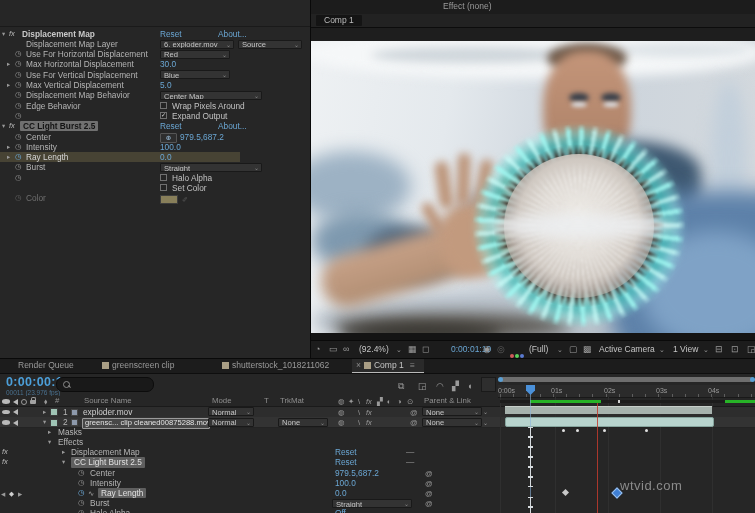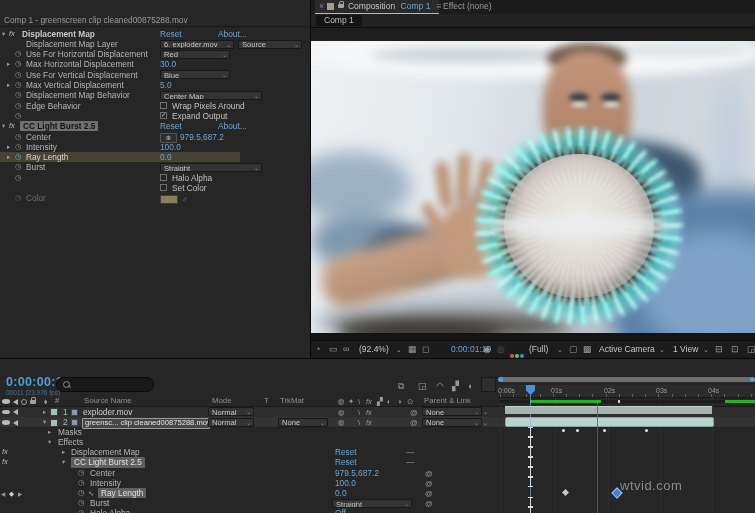--- a/index.html
+++ b/index.html
@@ -72,23 +72,20 @@
   .kdia{position:absolute;width:5px;height:5px;transform:rotate(45deg);background:#c8c8c8}
   .kdia.bl{width:6px;height:6px;background:#3f7fd4;border:1px solid #9cc2ee}
   .mag{position:absolute;width:5px;height:5px;border:1px solid #8a8a8a;border-radius:50%}
   .mag::after{content:"";position:absolute;left:4px;top:4px;width:3px;height:1px;background:#8a8a8a;transform:rotate(45deg)}
   .wm{position:absolute;font-size:13px;color:#8b8b8b;letter-spacing:.5px}
 </style>
 </head>
 <body>
 
 <div id="ec">
-  <div class="er" style="top:15px;color:#9a9a9a">
-    <span class="lbl" style="left:4px">Comp 1 - greenscreen clip cleaned00875288.mov</span>
-  </div>
   <div style="position:absolute;left:0;right:0;top:26px;border-top:1px solid #1a1a1a"></div>
 
   <div class="er" style="top:28.5px">
     <span class="tw" style="left:2px">▾</span>
     <span class="fxi lbl" style="left:9px">fx</span>
     <span class="lbl fxh" style="left:22px">Displacement Map</span>
     <span class="val" style="left:160px">Reset</span>
     <span class="val" style="left:218px">About...</span>
   </div>
   <div class="er" style="top:38.8px">
@@ -177,25 +174,20 @@
   <div class="er" style="top:193.3px;opacity:.5">
     <span class="swc" style="left:15px">◷</span>
     <span class="lbl" style="left:26px">Color</span>
     <span class="colsw" style="left:160px"></span>
     <span class="drp" style="left:182px">✐</span>
   </div>
 </div>
 
 <div id="comp">
   <div class="tabbar">
-    <div class="tababs tab-active" style="left:4px;width:120px;padding-left:4px">
-      <span class="x">×</span><span class="tsw"></span><span class="lock"></span><span>Composition</span>
-      <span class="blue" style="margin-left:3px">Comp 1</span>
-      <span class="menu">≡</span>
-    </div>
     <span class="tababs" style="left:132px">Effect (none)</span>
   </div>
   <div style="position:absolute;left:0;right:0;top:14px;height:13px;background:#222;border-bottom:1px solid #0c0c0c">
     <span style="position:absolute;left:5px;top:1px;height:11px;line-height:11px;padding:0 8px;background:#141414;color:#bdbdbd;font-size:8.5px;border-radius:1px">Comp 1</span>
   </div>
 
   <div id="photo">
     <div class="b" style="left:-10px;top:-14px;width:464px;height:52px;background:#f5f7f8;filter:blur(6px)"></div>
     <div class="b" style="left:60px;top:6px;width:200px;height:16px;background:#cfd6db;filter:blur(5px)"></div>
     <div class="b" style="left:300px;top:2px;width:140px;height:14px;background:#dde3e7;filter:blur(5px)"></div>
@@ -268,20 +260,29 @@
     <span style="position:absolute;left:362px;color:#c6c6c6">1 View</span>
     <span class="ic" style="left:392px;font-size:7px">⌄</span>
     <span class="ic" style="left:404px">⊟</span>
     <span class="ic" style="left:420px">⊡</span>
     <span class="ic" style="left:436px">◲</span>
 
   </div>
 </div>
 
 <div id="tl">
+  <div class="tabbar">
+    <span class="tababs" style="left:18px">Render Queue</span>
+    <span class="tababs" style="left:100px"><span class="tsw"></span><span>greenscreen clip</span></span>
+    <span class="tababs" style="left:220px"><span class="tsw"></span><span>shutterstock_1018211062</span></span>
+    <div class="tababs tab-active" style="left:352px;width:68px;padding-left:4px">
+      <span class="x">×</span><span class="tsw"></span><span>Comp 1</span>
+      <span class="menu">≡</span>
+    </div>
+  </div>
 
   <span style="position:absolute;left:6px;top:16px;font-size:12.5px;font-weight:bold;color:#4c9fd9;letter-spacing:.3px">0:00:00:11</span>
   <span style="position:absolute;left:6px;top:30px;font-size:6.5px;color:#49708f">00011 (23.976 fps)</span>
   <div style="position:absolute;left:56px;top:18px;width:96px;height:13px;background:#191919;border:1px solid #0c0c0c;border-radius:7px">
     <span class="mag" style="left:6px;top:3px"></span>
   </div>
   <span class="mini" style="left:398px;top:22px;font-size:9px">⧉</span>
   <span class="mini" style="left:418px;top:22px;font-size:9px">◲</span>
   <span class="mini" style="left:436px;top:22px;font-size:9px">◠</span>
   <span class="mini" style="left:452px;top:22px;font-size:9px">▞</span>

